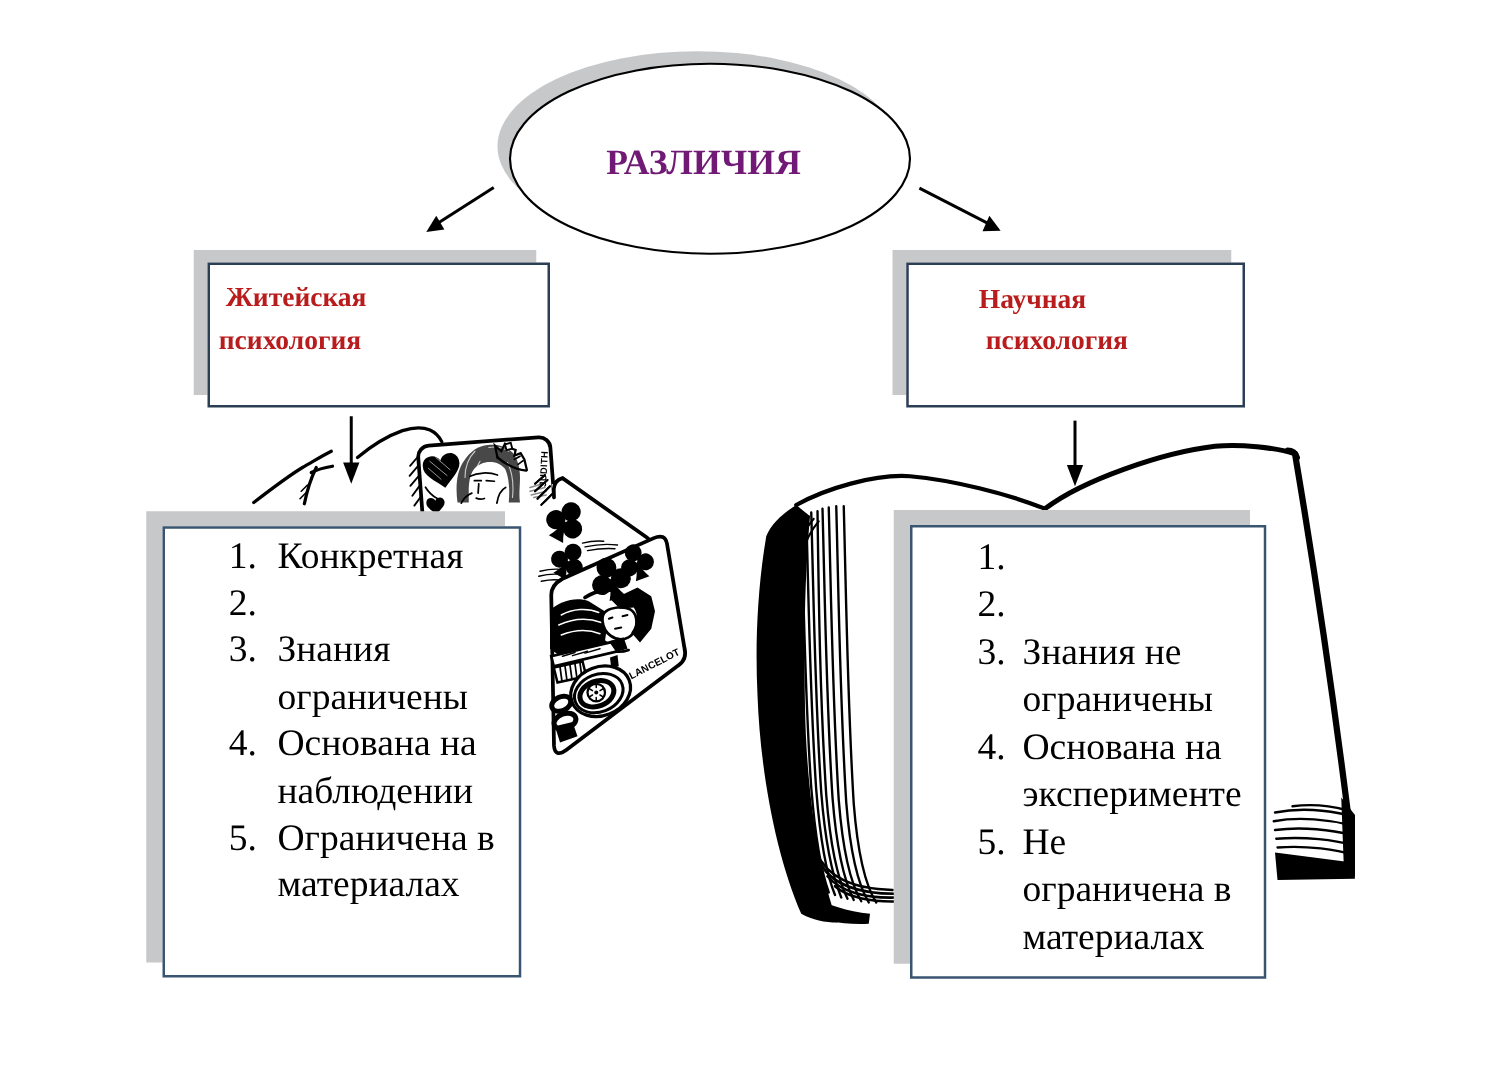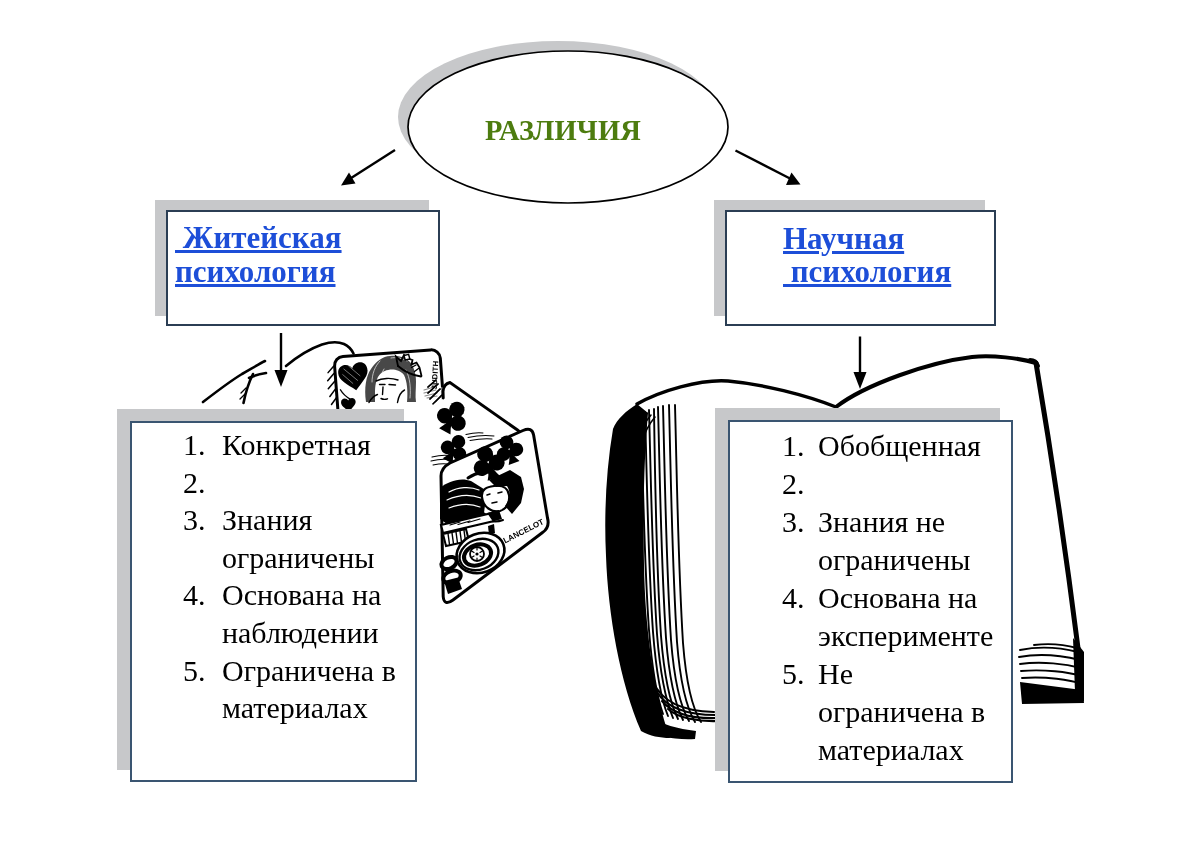--- a/index.html
+++ b/index.html
@@ -2,25 +2,25 @@
 <html><head>
 <meta charset="utf-8">
 <style>
   html,body{margin:0;padding:0;background:#fff;}
   #page{position:relative;width:1200px;height:855px;overflow:hidden;background:#fff;
         font-family:"Liberation Serif",serif;}
   #art{position:absolute;left:0;top:0;z-index:1;}
   .box{position:absolute;background:#fff;z-index:5;}
   .tbox{border:2px solid #2b3e54;box-shadow:-11px -10px 0 0 #c7c8ca;}
   .lbox{border:2px solid #3a5571;box-shadow:-13px -12px 0 0 #c7c8ca;}
-  .title{position:absolute;z-index:6;font-weight:bold;font-size:31px;line-height:33.5px;color:#1d4ed8;text-decoration:underline;}
+  .title{position:absolute;z-index:6;font-weight:bold;font-size:22px;line-height:33.5px;color:#b91c1c;}
   .list{position:absolute;z-index:6;font-size:30px;color:#000;}
   .li{display:flex;}
   .num{flex:0 0 auto;}
-  #ztitle{position:absolute;z-index:6;font-weight:bold;font-size:28.5px;color:#4d7c0f;
+  #ztitle{position:absolute;z-index:6;font-weight:bold;font-size:28.5px;color:#701a75;
           text-align:center;letter-spacing:0.2px;}
 </style>
 </head>
 <body>
 <div id="page">
 <svg id="art" width="1200" height="855" viewBox="0 0 1200 855">
 
   <ellipse cx="558" cy="117" rx="160" ry="76" fill="#c7c8ca"></ellipse>
   <ellipse cx="568" cy="127" rx="160" ry="76" fill="#fff" stroke="#000" stroke-width="1.7"></ellipse>
 
@@ -301,21 +301,20 @@
       </div>
   <div class="li">
         <span class="num" style="width:39px;">5.</span>
         <span>Ограничена в<br>материалах</span>
       </div>
 </div>
 
 <div class="list" style="left:782px;top:426.7px;line-height:38px;">
   <div class="li">
         <span class="num" style="width:36px;">1.</span>
-        <span>Обобщенная</span>
       </div>
   <div class="li">
         <span class="num" style="width:36px;">2.</span>
       </div>
   <div class="li">
         <span class="num" style="width:36px;">3.</span>
         <span>Знания не<br>ограничены</span>
       </div>
   <div class="li">
         <span class="num" style="width:36px;">4.</span>

